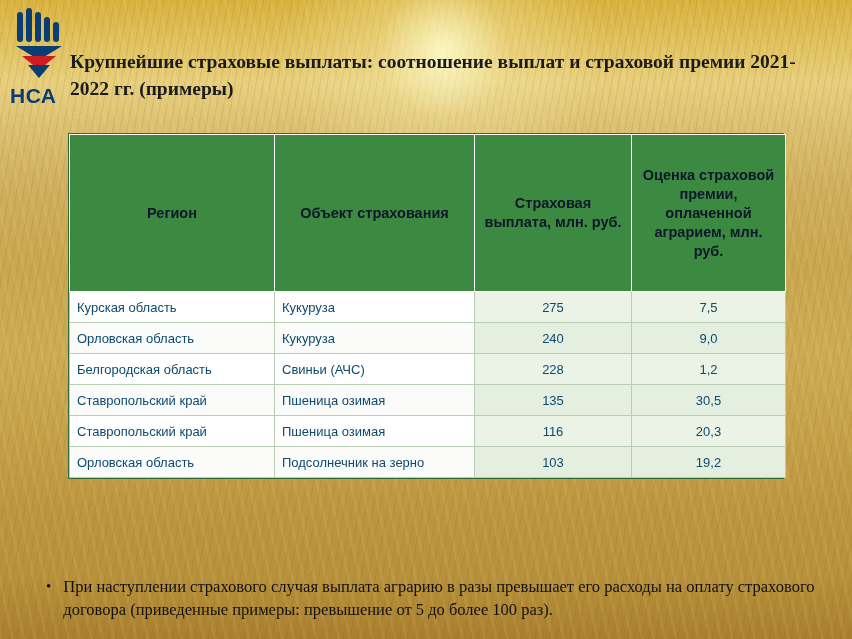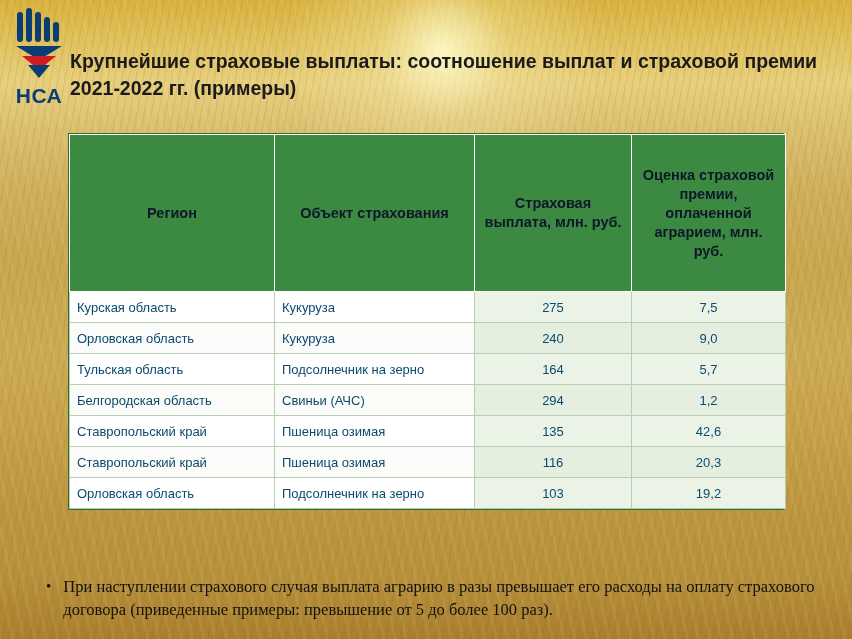--- a/index.html
+++ b/index.html
@@ -46,21 +46,21 @@
     position: relative;
     z-index: 2;
   }
 
   
   .logo {
     position: absolute;
     left: 10px;
     top: 8px;
     width: 58px;
-    text-align: center;
+    text-align: left;
   }
   .logo-mark {
     width: 52px;
     height: 74px;
     margin: 0 auto;
     display: block;
   }
   .logo-text {
     font-family: "Liberation Sans", sans-serif;
     font-weight: bold;
@@ -69,21 +69,21 @@
     letter-spacing: 0.5px;
     margin-top: 2px;
   }
 
   
   .title {
     position: absolute;
     left: 70px;
     top: 48px;
     width: 760px;
-    font-family: Liberation Sans, sans-serif;
+    font-family: Liberation Serif, serif;
     font-weight: bold;
     font-size: 19.5px;
     line-height: 27px;
     color: #1b1b1b;
   }
 
   
   .table-wrap {
     position: absolute;
     left: 68px;
@@ -197,36 +197,30 @@
             <td class="num">275</td>
             <td class="num">7,5</td>
           </tr>
           <tr>
             <td>Орловская область</td>
             <td>Кукуруза</td>
             <td class="num">240</td>
             <td class="num">9,0</td>
           </tr>
           <tr>
-            <td>Тульская область</td>
-            <td>Подсолнечник на зерно</td>
-            <td class="num">164</td>
-            <td class="num">5,7</td>
-          </tr>
-          <tr>
             <td>Белгородская область</td>
             <td>Свиньи (АЧС)</td>
-            <td class="num">294</td>
+            <td class="num">228</td>
             <td class="num">1,2</td>
           </tr>
           <tr>
             <td>Ставропольский край</td>
             <td>Пшеница озимая</td>
             <td class="num">135</td>
-            <td class="num">42,6</td>
+            <td class="num">30,5</td>
           </tr>
           <tr>
             <td>Ставропольский край</td>
             <td>Пшеница озимая</td>
             <td class="num">116</td>
             <td class="num">20,3</td>
           </tr>
           <tr>
             <td>Орловская область</td>
             <td>Подсолнечник на зерно</td>

